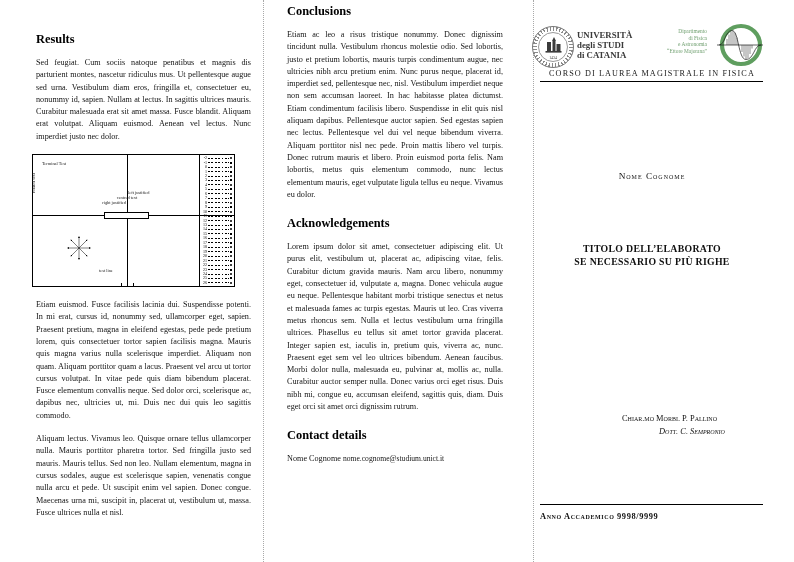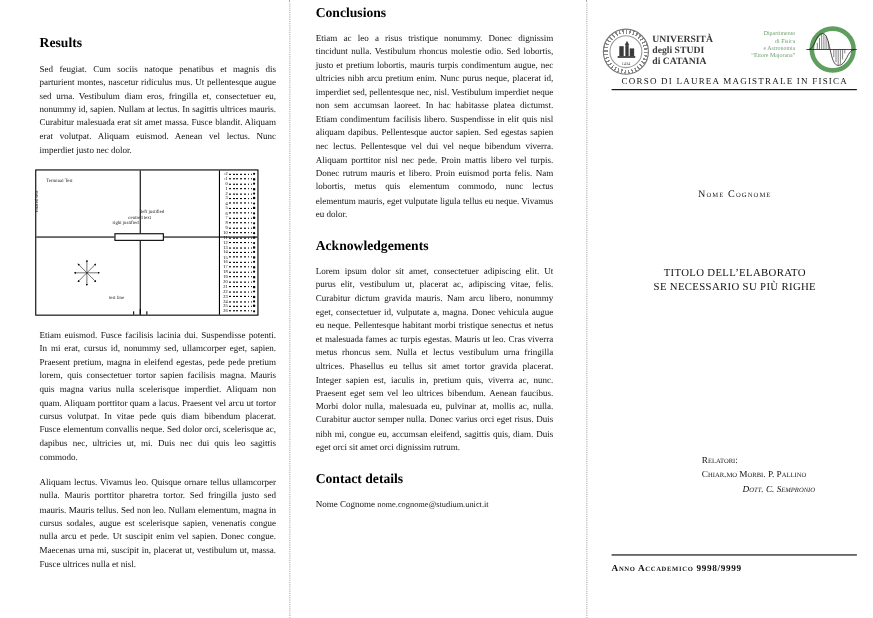--- a/index.html
+++ b/index.html
@@ -35,34 +35,34 @@
   .fig-jl{left:95px;top:36px;}
   .fig-jc{left:0;width:188px;top:41px;text-align:center;}
   .fig-jr{left:0;width:93px;top:46px;text-align:right;}
   .fig-bot{left:66px;top:114px;}
   .cbox{position:absolute;left:71px;top:57px;width:43px;height:5px;border:0.6px solid #000;background:#fff;}
   .arrows{position:absolute;left:33px;top:80px;width:26px;height:26px;}
   .tick{position:absolute;bottom:0;width:1px;background:#000;}
   .t1{left:88px;height:3px;} .t2{left:94px;height:5px;} .t3{left:100px;height:3px;}
 
   
-  .col3{position:absolute;left:556px;top:0;width:224px;height:513px;}
+  .col3{position:absolute;left:540px;top:0;width:224px;height:513px;}
   .seal{position:absolute;left:-8px;top:26px;width:40px;height:40px;border-radius:50%;border:1px solid #777;
         background:radial-gradient(circle at center,#fff 0 58%,transparent 58%),
                    repeating-conic-gradient(#8a8a8a 0deg 4deg,#fff 4deg 10deg);}
   .seal-inner{position:absolute;inset:5px;border-radius:50%;border:0.5px solid #999;background:#fff;}
   .seal-year{position:absolute;left:0;right:0;bottom:1px;text-align:center;font-size:3.8px;color:#333;}
   .uni-name{position:absolute;left:37px;top:30px;font-size:8.8px;line-height:10.2px;font-weight:bold;color:#3a3a3a;}
   .dept-text{position:absolute;right:57px;top:28px;text-align:right;font-size:5.4px;line-height:6.6px;color:#6f9f6f;}
   .dept-logo{position:absolute;right:0px;top:21px;width:48px;height:48px;}
   .course{position:absolute;left:0;right:0;top:69px;text-align:center;font-size:8.2px;letter-spacing:1.1px;color:#1a1a1a;}
   .rule{position:absolute;left:0;right:1px;border-top:1px solid #000;}
   .rule-top{top:81px;} .rule-bot{top:504px;}
   .author{position:absolute;left:0;right:0;top:171px;text-align:center;font-variant:small-caps;font-size:9.2px;letter-spacing:1px;color:#111;}
-  .title{position:absolute;left:0;right:0;top:243px;text-align:center;font-size:9.8px;line-height:12.8px;letter-spacing:0.3px;color:#111;}
+  .title{position:absolute;left:0;right:0;top:243px;text-align:center;font-size:9.8px;line-height:12.8px;letter-spacing:0.3px;color:#111;font-weight:bold;}
   .tesi{position:absolute;left:59px;width:93px;top:329px;border-top:1px solid #000;border-bottom:1px solid #000;
         text-align:center;font-variant:small-caps;font-size:7.8px;letter-spacing:1px;padding:5px 0 4px 0;color:#111;}
   .advisors{position:absolute;left:82px;right:2px;top:412px;font-variant:small-caps;font-size:8.4px;line-height:13.2px;color:#111;}
   .advisors .last{text-align:center;font-style:italic;}
   .anno{position:absolute;left:0;right:0;top:512px;font-variant:small-caps;font-size:8.4px;letter-spacing:0.6px;color:#111;font-weight:bold;}
 </style>
 </head>
 <body>
 
 <div class="page">
@@ -318,21 +318,20 @@
 
     <div class="author">Nome Cognome</div>
 
     <div class="title">
       <div>TITOLO DELL’ELABORATO</div>
       <div>SE NECESSARIO SU PIÙ RIGHE</div>
     </div>
 
 
     <div class="advisors">
-      <div>Relatori:</div>
       <div>Chiar.mo Morbi. P. Pallino</div>
       <div class="last">Dott. C. Sempronio</div>
     </div>
 
     <div class="rule rule-bot"></div>
     <div class="anno">Anno Accademico 9998/9999</div>
   </div>
 
 </div>
 

